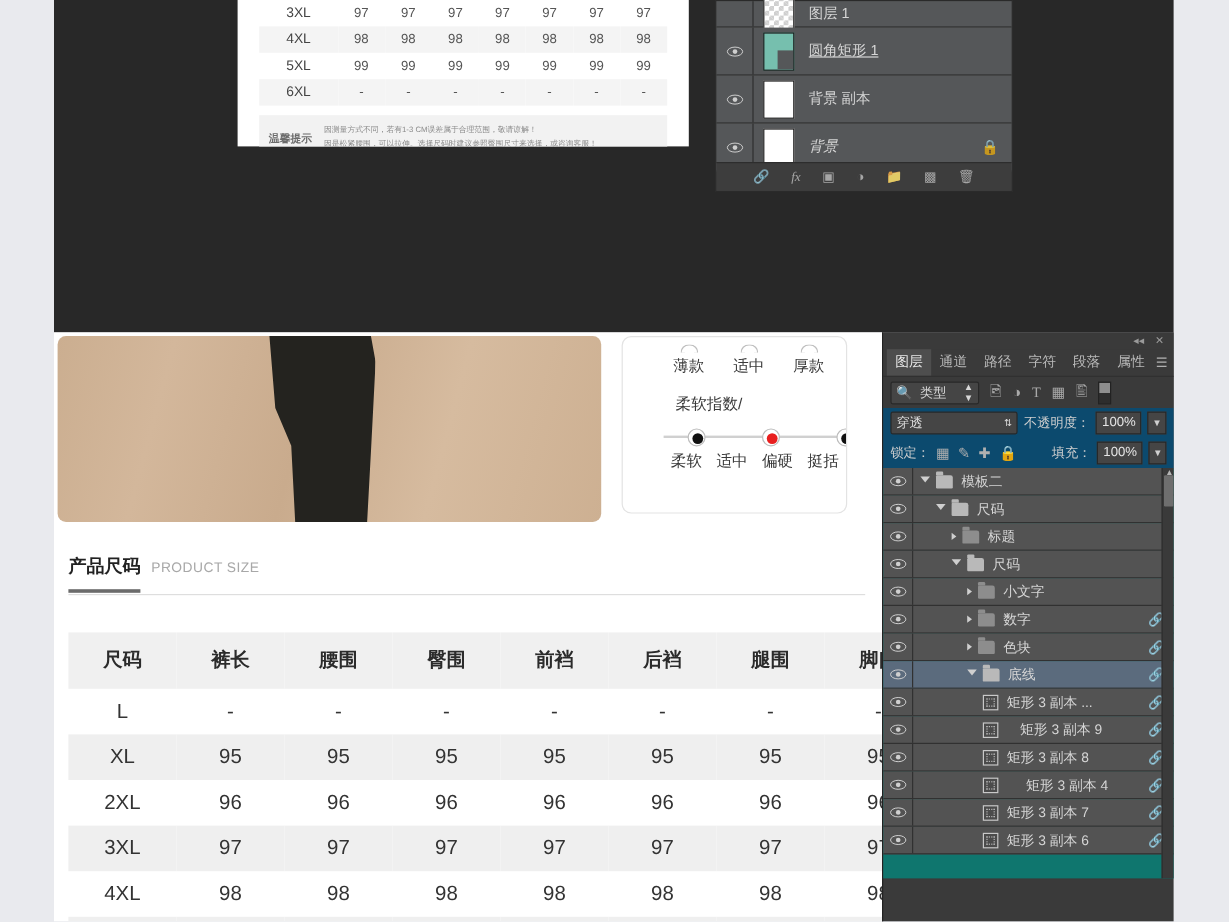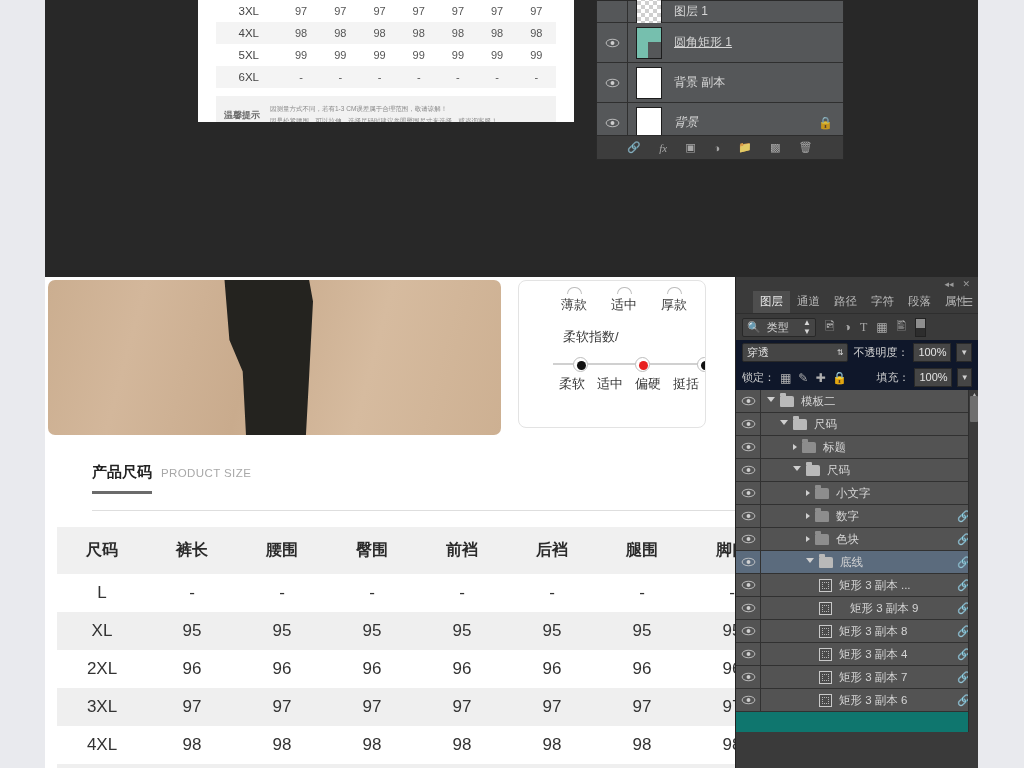--- a/index.html
+++ b/index.html
@@ -112,22 +112,22 @@
     position: absolute; top: 1px; width: 15px; height: 15px; border-radius: 50%;
     background: #fff; border: 1px solid #bdbdbd;
   }
   .sdot i { position:absolute; left:3px; top:3px; width:9px; height:9px; border-radius:50%; background:#111; display:block; }
   .sdot.active i { background: #e81f1f; }
   .slider-labels { display: flex; margin: 3px 0 0 34px; }
   .slider-labels span { font-size: 13px; color: #3a3a3a; }
 
   .section-head {
     position: absolute; left: 12px; top: 186px; width: 664px;
-    border-bottom: 1px solid #dedede; padding-bottom: 26px;
-    display: flex; align-items: baseline; gap: 9px; margin-left: 35px;
+    border-bottom: 1px solid #dedede; padding-bottom: 11px;
+    display: flex; align-items: baseline; gap: 9px;
   }
   .section-head .cn {
     font-size: 15px; font-weight: bold; color: #222;
     border-bottom: 3px solid #6b6b6b; padding-bottom: 9px; margin-bottom: -10px;
   }
   .section-head .en { font-size: 11.5px; color: #a8a8a8; letter-spacing: .4px; }
 
   table.size-main {
     position: absolute; left: 12px; top: 250px; width: 720px; border-collapse: collapse;
   }
@@ -144,39 +144,39 @@
   .ps-dock {
     position: absolute; left: 735px; top: 277px; width: 243px; height: 491px;
     background: #3a3a3a; border-left: 1px solid #222;
   }
   .dock-topbar {
     height: 14px; background: #3a3a3a; display: flex; justify-content: flex-end;
     align-items: center; gap: 9px; padding-right: 8px; color: #9a9a9a; font-size: 9px;
   }
   .dock-tabs {
     display: flex; align-items: flex-end; height: 22px; background: #3a3a3a;
-    padding-left: 17px; position: relative;
+    padding-left: 3px; position: relative;
   }
   .dock-tabs .tab {
     font-size: 11.5px; color: #b9b9b9; padding: 3px 7px 4px 7px; white-space: nowrap;
   }
   .dock-tabs .tab.active { background: #4e4e4e; color: #e8e8e8; }
   .dock-tabs .menu-ic { position: absolute; right: 5px; bottom: 4px; color: #b0b0b0; font-size: 11px; }
   .filter-row {
     display: flex; align-items: center; gap: 9px; height: 27px; padding: 0 6px;
     background: #3a3a3a; border-top: 1px solid #2e2e2e;
   }
   .kind-select {
     display: flex; align-items: center; gap: 6px; background: #454545;
     border: 1px solid #282828; border-radius: 2px; height: 19px; padding: 0 4px;
     color: #d8d8d8; font-size: 11px; min-width: 74px;
   }
   .filter-ic { color: #b6b6b6; font-size: 12px; opacity: .9; }
   .sw-toggle { width: 11px; height: 19px; background: linear-gradient(#8e8e8e 50%, #2d2d2d 50%); border:1px solid #222; }
-  .mode-row, .lock-row { display: flex; align-items: center; height: 25px; padding: 0 6px; gap: 5px; background: #0f172a; }
+  .mode-row, .lock-row { display: flex; align-items: center; height: 25px; padding: 0 6px; gap: 5px; background: #0c4a6e; }
   .mode-select {
     display:flex; align-items:center; justify-content:space-between;
     background:#454545; border:1px solid #282828; border-radius:2px;
     height:19px; padding:0 4px; color:#ddd; font-size:11px; width:109px;
   }
   .lbl { color: #cfcfcf; font-size: 11px; white-space: nowrap; }
   .numfield {
     background:#454545; border:1px solid #282828; color:#e4e4e4; font-size:11px;
     height:19px; line-height:17px; padding:0 4px; min-width:38px; text-align:center;
   }
@@ -652,21 +652,21 @@
           <div class="dl-row">
             <div class="eyecell2">
               <svg class="eye" viewBox="0 0 20 12">
                 <ellipse cx="10" cy="6" rx="8.5" ry="5" fill="none" stroke="#cfcfcf" stroke-width="1.1"></ellipse>
                 <circle cx="10" cy="6" r="2.6" fill="#cfcfcf"></circle>
               </svg>
             </div>
             <div style="display:flex;align-items:center;gap:5px;padding-left:58px">
               <span class="shape-ic"></span>
             </div>
-            <div class="dl-name" style="margin-left:7px">矩形 3 副本 4</div>
+            <div class="dl-name" style="margin-left:23px">矩形 3 副本 4</div>
             <span class="chain">🔗</span>
           </div>
           <div class="dl-row">
             <div class="eyecell2">
               <svg class="eye" viewBox="0 0 20 12">
                 <ellipse cx="10" cy="6" rx="8.5" ry="5" fill="none" stroke="#cfcfcf" stroke-width="1.1"></ellipse>
                 <circle cx="10" cy="6" r="2.6" fill="#cfcfcf"></circle>
               </svg>
             </div>
             <div style="display:flex;align-items:center;gap:5px;padding-left:58px">

